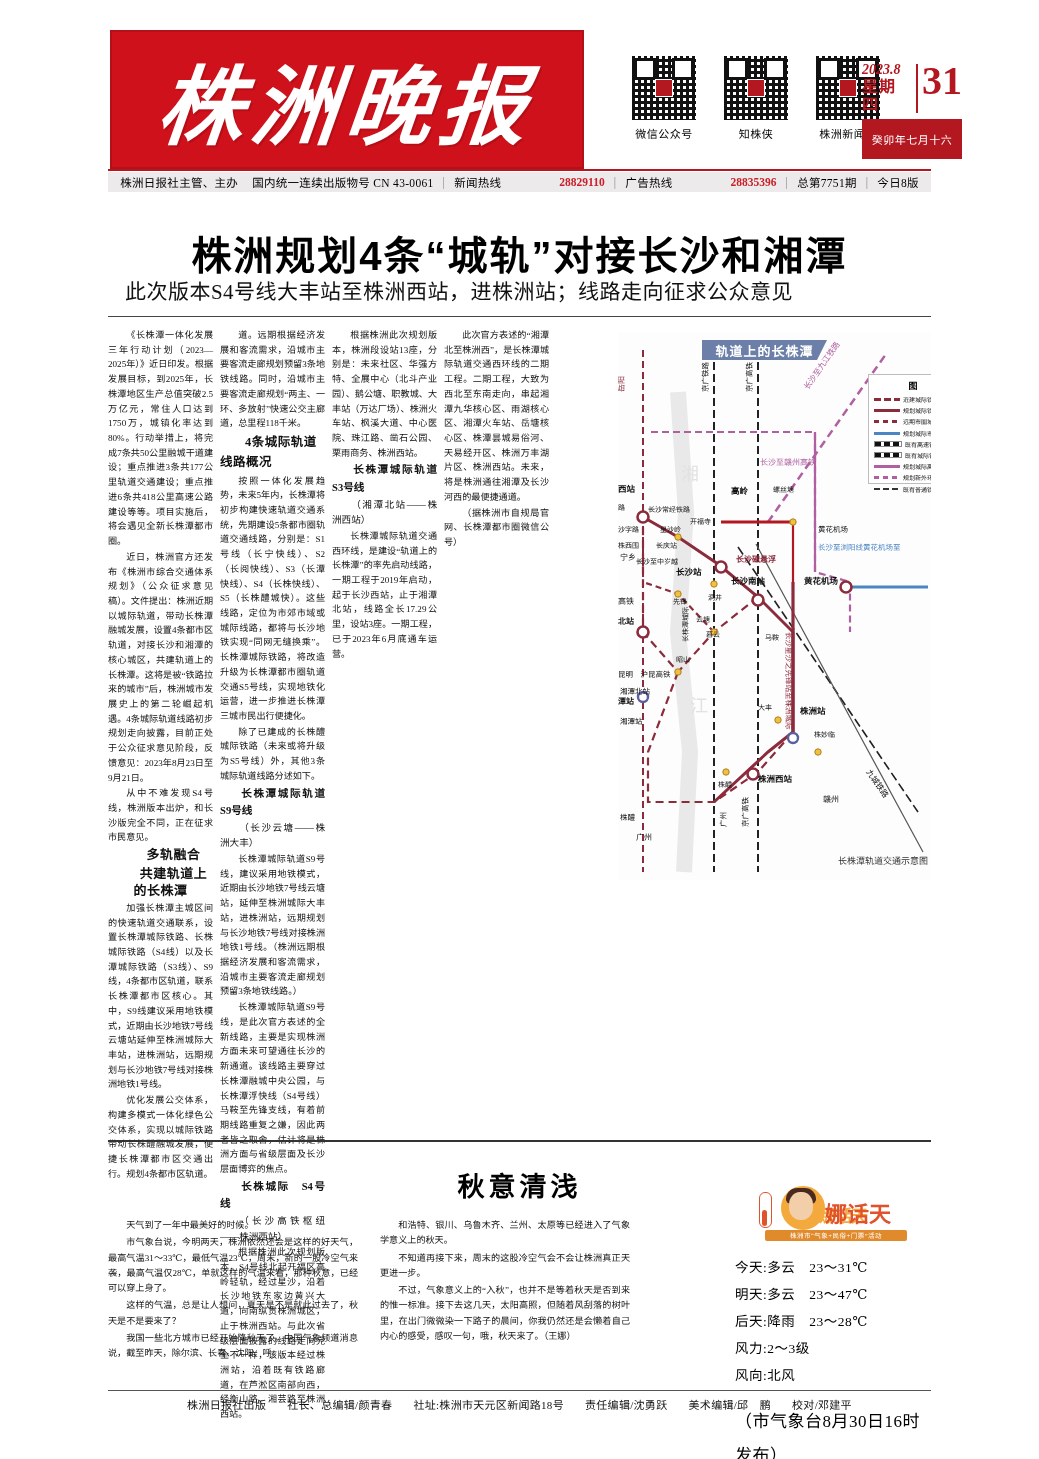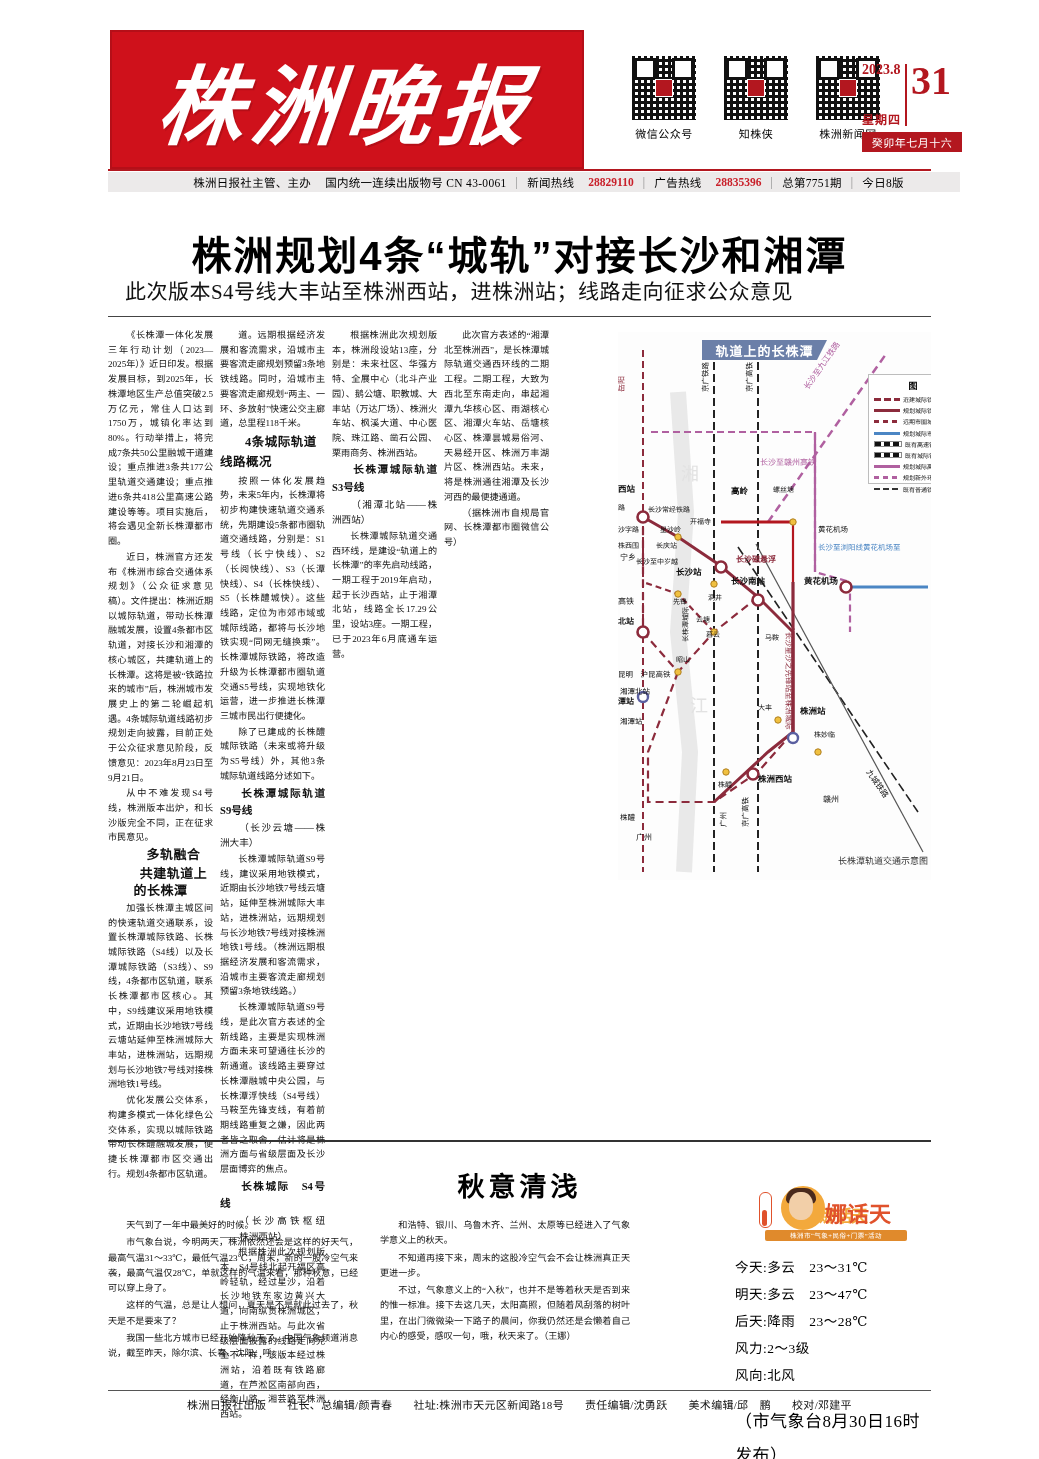--- a/index.html
+++ b/index.html
@@ -49,38 +49,38 @@
   .qr-code::after  { right:2px; top:2px; }
   .qr-center {
     position:absolute; left:50%; top:50%; transform:translate(-50%,-50%);
     width:16px; height:16px; background:#b3171f; border:1px solid #fff;
   }
   .qr-label { font-size:11px; margin-top:4px; letter-spacing:.5px; white-space:nowrap; }
 
   .datebox { position:absolute; left:862px; top:62px; width:100px; }
   .date-row { display:flex; align-items:flex-start; }
   .date-left { color:#b3171f; font-weight:bold; line-height:1.15; padding-right:4px; }
-  .date-ym { font-size:14px; letter-spacing:0px; }
-  .date-wk { font-size:12px; letter-spacing:1px;margin-top:36px; }
+  .date-ym { font-size:14px; letter-spacing:0px;font-style:italic; }
+  .date-wk { font-size:16px; letter-spacing:1px; }
   .date-sep { width:2px; background:#b3171f; align-self:stretch; margin:2px 4px 2px 0; }
   .date-day { color:#b3171f; font-weight:bold; font-size:40px; line-height:.95; }
   .date-lunar {
     margin-top:4px; background:#b3171f; color:#fff;
-    font-size:11px; text-align:center; padding:2px 3px; letter-spacing:.5px; white-space:nowrap;
+    font-size:11px; text-align:center; padding:12px 3px; letter-spacing:.5px; white-space:nowrap;
   }
 
   .masthead-rule { position:absolute; left:108px; top:169px; width:823px; height:2px; background:#b3171f; }
   .infobar {
     position:absolute; left:108px; top:172px; width:823px; height:20px;
     background:#eceaea; font-size:11.5px; display:flex; align-items:center;
-    justify-content:center; gap:0px; letter-spacing:.3px;padding-left:29px;
+    justify-content:center; gap:0px; letter-spacing:.3px;
   }
   .infobar span { padding:0 7px; }
   .infobar .sep { color:#888; padding:0 2px; }
-  .infobar .hot { color:#c9202a; font-weight:bold; letter-spacing:0; }
+  .infobar .hot { color:#c9202a; font-weight:bold; letter-spacing:0;margin-left:44px; }
 
   
   .headline {
     position:absolute; left:0; top:224px; width:1039px; text-align:center;
     font-family:"Liberation Sans","DejaVu Sans",sans-serif;
     font-weight:bold; font-size:40px; letter-spacing:2px; color:#000;
   }
   .subhead {
     position:absolute; left:0; top:275px; width:918px; text-align:center;
     font-size:21px; letter-spacing:.5px; color:#111;

